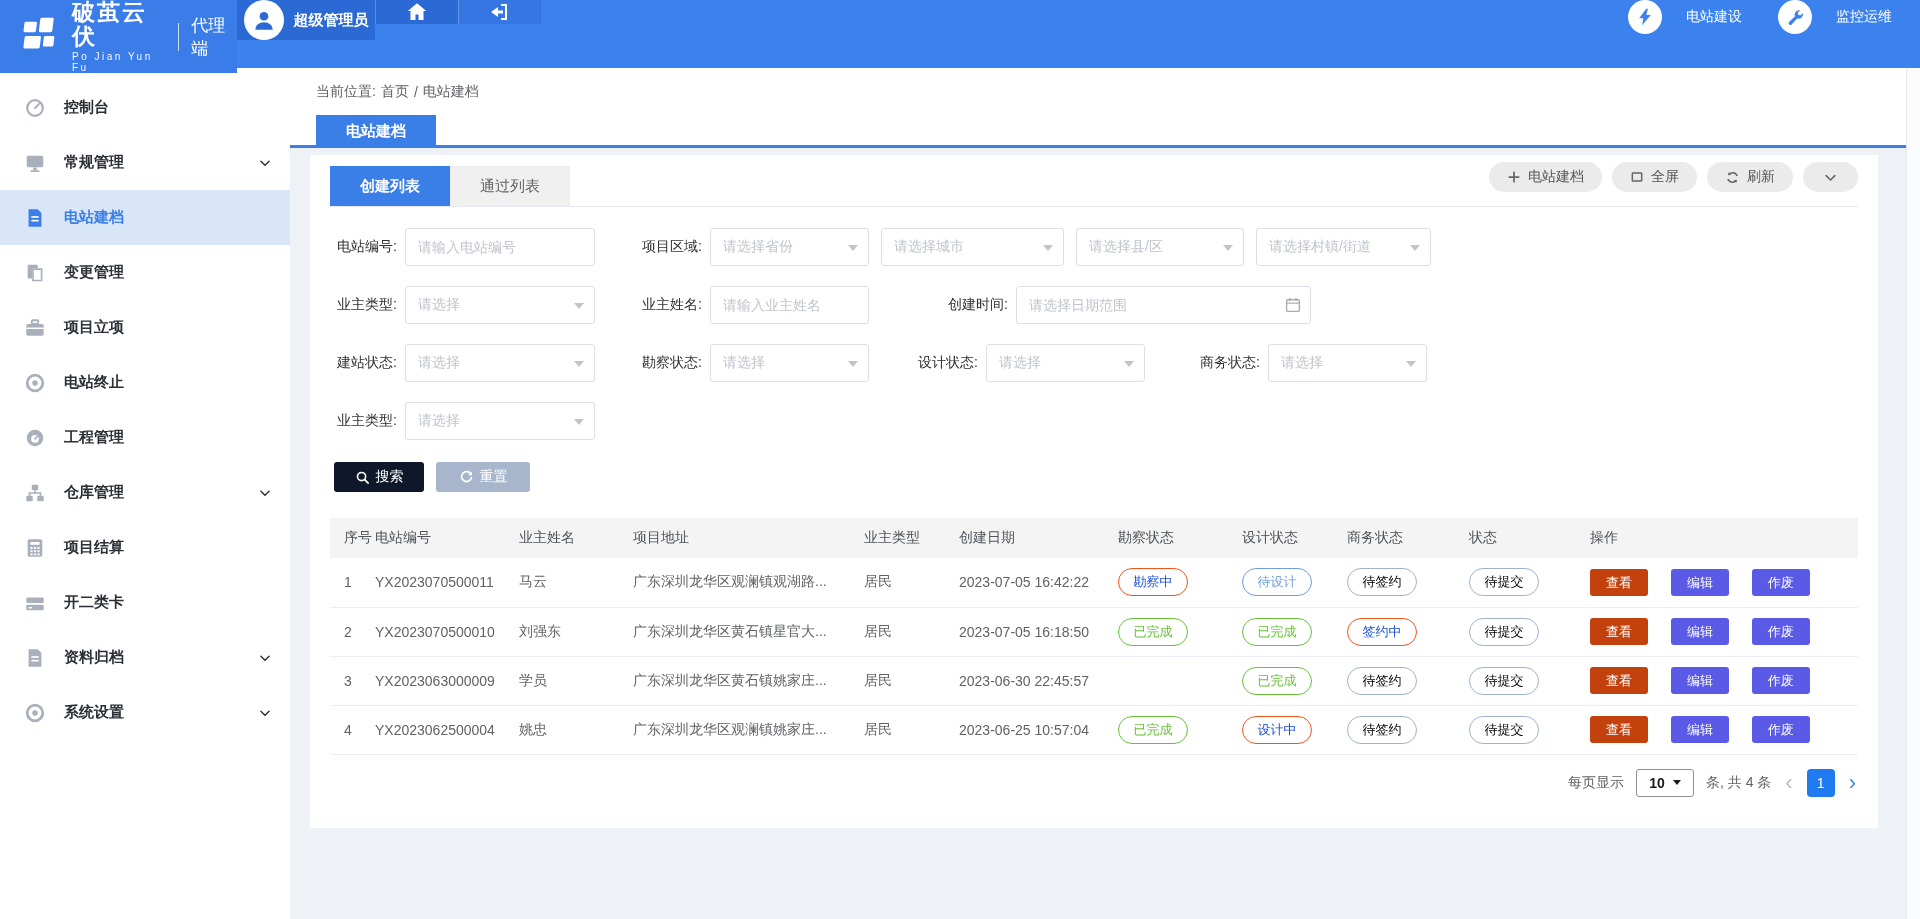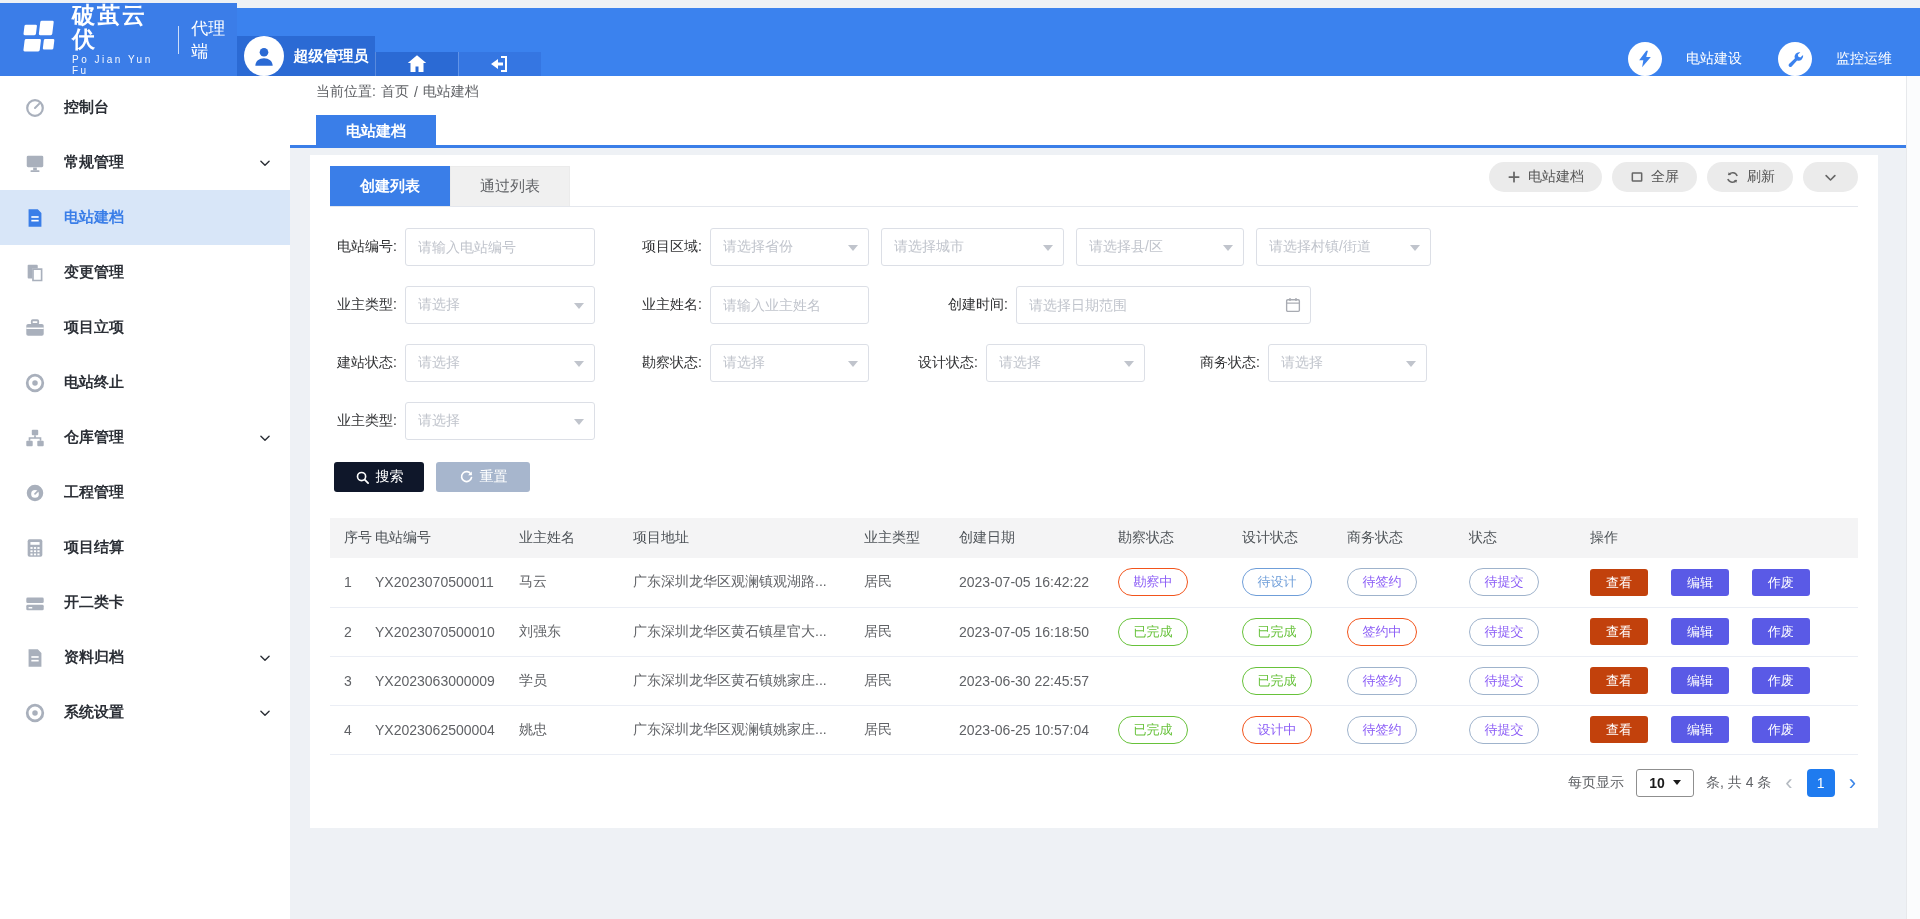--- a/index.html
+++ b/index.html
@@ -2,21 +2,21 @@
 <html><head>
 <meta charset="utf-8">
 <style>
   * { margin:0; padding:0; box-sizing:border-box; }
   html,body { width:1920px; height:919px; }
   body {
     font-family:"Liberation Sans","DejaVu Sans",sans-serif;
     background:#EEF1F5; position:relative; overflow:hidden; color:#303133;
   }
   
-  .app-header { position:absolute; top:8px; left:0; width:1920px; height:68px; display:flex; align-items:flex-end; background:#3B82EE; z-index:10; }
+  .app-header { position:absolute; top:0; left:0; width:1920px; height:68px; display:flex; align-items:flex-start; background:#3B82EE; z-index:10; }
   .hd-logo { width:237px; background:#3B7DE8; display:flex; align-items:center; padding-left:16px; }
   .logo-mark { width:46px; height:46px; flex:0 0 auto; }
   .logo-txt { margin-left:10px; color:#fff; }
   .logo-title { font-size:23px; font-weight:bold; letter-spacing:2px; line-height:24px; }
   .logo-sub { font-size:10px; letter-spacing:2.5px; margin-top:3px; opacity:.95; }
   .logo-div { width:1px; height:28px; background:rgba(255,255,255,.75); margin:0 12px 0 14px; }
   .portal { color:#fff; font-size:17px; }
   .hd-user { width:138px; background:#2B6AD4; display:flex; align-items:center; justify-content:center; gap:10px; cursor:pointer; }
   .avatar { width:40px; height:40px; border-radius:50%; background:#fff; display:flex; align-items:center; justify-content:center; }
   .hd-user-name { color:#fff; font-size:15px; font-weight:bold; }
@@ -69,24 +69,24 @@
   .btn-row { display:flex; align-items:center; margin:22px 0 0 24px; }
   .btn { height:30px; border:none; border-radius:3px; color:#fff; font-size:14px; display:flex; align-items:center; justify-content:center; gap:6px; cursor:pointer; font-family:inherit; }
   .btn-search { width:90px; background:#0f172a; }
   .btn-reset { width:94px; background:#A7B6CD; margin-left:12px; }
   
   .tbl { margin:26px 20px 0; width:1528px; border-collapse:collapse; table-layout:fixed; }
   .tbl th { background:#F4F4F5; height:40px; font-size:14px; color:#4E5358; font-weight:normal; text-align:left; padding:0; }
   .tbl td { height:49px; font-size:14px; color:#606266; border-bottom:1px solid #EBEEF5; padding:0; white-space:nowrap; overflow:hidden; text-overflow:ellipsis; }
   .tbl .c1 { padding-left:14px; }
   .badge { display:inline-block; min-width:70px; text-align:center; font-size:13px; padding:4px 10px; border-radius:14px; border:1px solid; background:#fff; }
-  .b-orange { color:#8b5cf6; border-color:#F2541B; }
+  .b-orange { color:#1d4ed8; border-color:#F2541B; }
   .b-green { color:#67C23A; border-color:#67C23A; }
   .b-blue { color:#6F9ED9; border-color:#6F9ED9; }
-  .b-wait { color:#8b5cf6; border-color:#9FB3CC; }
+  .b-wait { color:#000000; border-color:#9FB3CC; }
   .act-btn { display:inline-block; width:58px; height:27px; line-height:27px; text-align:center; color:#fff; font-size:13px; border:none; border-radius:3px; cursor:pointer; font-family:inherit; }
   .a-view { background:#c2410c; }
   .a-edit { background:#5A5AE6; margin-left:19px; }
   .a-void { background:#5A5AE6; margin-left:19px; }
   
   .pager { display:flex; align-items:center; justify-content:flex-end; margin:14px 20px 0; gap:12px; font-size:14px; color:#606266; }
   .pp-select { width:58px; height:28px; border:1px solid #8F8F8F; border-radius:3px; display:flex; align-items:center; justify-content:center; gap:8px; color:#1a1a1a; font-weight:bold; cursor:pointer; background:#fff; }
   .pp-select .tri { width:0; height:0; border-left:4px solid transparent; border-right:4px solid transparent; border-top:5px solid #1a1a1a; }
   .pg-prev { color:#B4BAC1; font-size:22px; line-height:22px; cursor:pointer; padding:0 2px; }
   .pg-next { color:#3E87E8; font-size:22px; line-height:22px; cursor:pointer; padding:0 2px; }
@@ -205,37 +205,37 @@
   </div>
   <div class="sb-item">
     <svg class="sb-ic" viewBox="0 0 24 24">
         <circle cx="12" cy="12" r="8.5" fill="none" stroke="#A9B0BC" stroke-width="3"></circle>
         <circle cx="12" cy="12" r="3" fill="#A9B0BC"></circle>
       </svg>
     <span class="sb-lbl">电站终止</span>
   </div>
   <div class="sb-item">
     <svg class="sb-ic" viewBox="0 0 24 24">
+        <path d="M12 3a9 9 0 1 1 0 18 9 9 0 0 1 0-18z" fill="#A9B0BC"></path>
+        <circle cx="12" cy="13" r="4.2" fill="#fff"></circle>
+        <path d="M12 13l3-3" stroke="#A9B0BC" stroke-width="1.8" stroke-linecap="round"></path>
+      </svg>
+    <span class="sb-lbl">工程管理</span>
+  </div>
+  <div class="sb-item">
+    <svg class="sb-ic" viewBox="0 0 24 24">
         <rect x="8.5" y="3" width="7" height="6" rx="1" fill="#A9B0BC"></rect>
         <rect x="2.5" y="15" width="7" height="6" rx="1" fill="#A9B0BC"></rect>
         <rect x="14.5" y="15" width="7" height="6" rx="1" fill="#A9B0BC"></rect>
         <path d="M12 9v3M6 15v-3h12v3" fill="none" stroke="#A9B0BC" stroke-width="1.8"></path>
       </svg>
     <span class="sb-lbl">仓库管理</span>
     <svg class="sb-chev" width="14" height="14" viewBox="0 0 24 24">
         <path d="M5 9l7 7 7-7" fill="none" stroke="#2B2F36" stroke-width="2.4" stroke-linecap="round" stroke-linejoin="round"></path>
       </svg>
-  </div>
-  <div class="sb-item">
-    <svg class="sb-ic" viewBox="0 0 24 24">
-        <path d="M12 3a9 9 0 1 1 0 18 9 9 0 0 1 0-18z" fill="#A9B0BC"></path>
-        <circle cx="12" cy="13" r="4.2" fill="#fff"></circle>
-        <path d="M12 13l3-3" stroke="#A9B0BC" stroke-width="1.8" stroke-linecap="round"></path>
-      </svg>
-    <span class="sb-lbl">工程管理</span>
   </div>
   <div class="sb-item">
     <svg class="sb-ic" viewBox="0 0 24 24">
         <rect x="4" y="2.5" width="16" height="19" rx="2" fill="#A9B0BC"></rect>
         <rect x="7" y="5.5" width="10" height="3" fill="#fff"></rect>
         <g fill="#fff">
           <rect x="7" y="11" width="2.4" height="2"></rect>
           <rect x="10.8" y="11" width="2.4" height="2"></rect>
           <rect x="14.6" y="11" width="2.4" height="2"></rect>
           <rect x="7" y="14.5" width="2.4" height="2"></rect>

